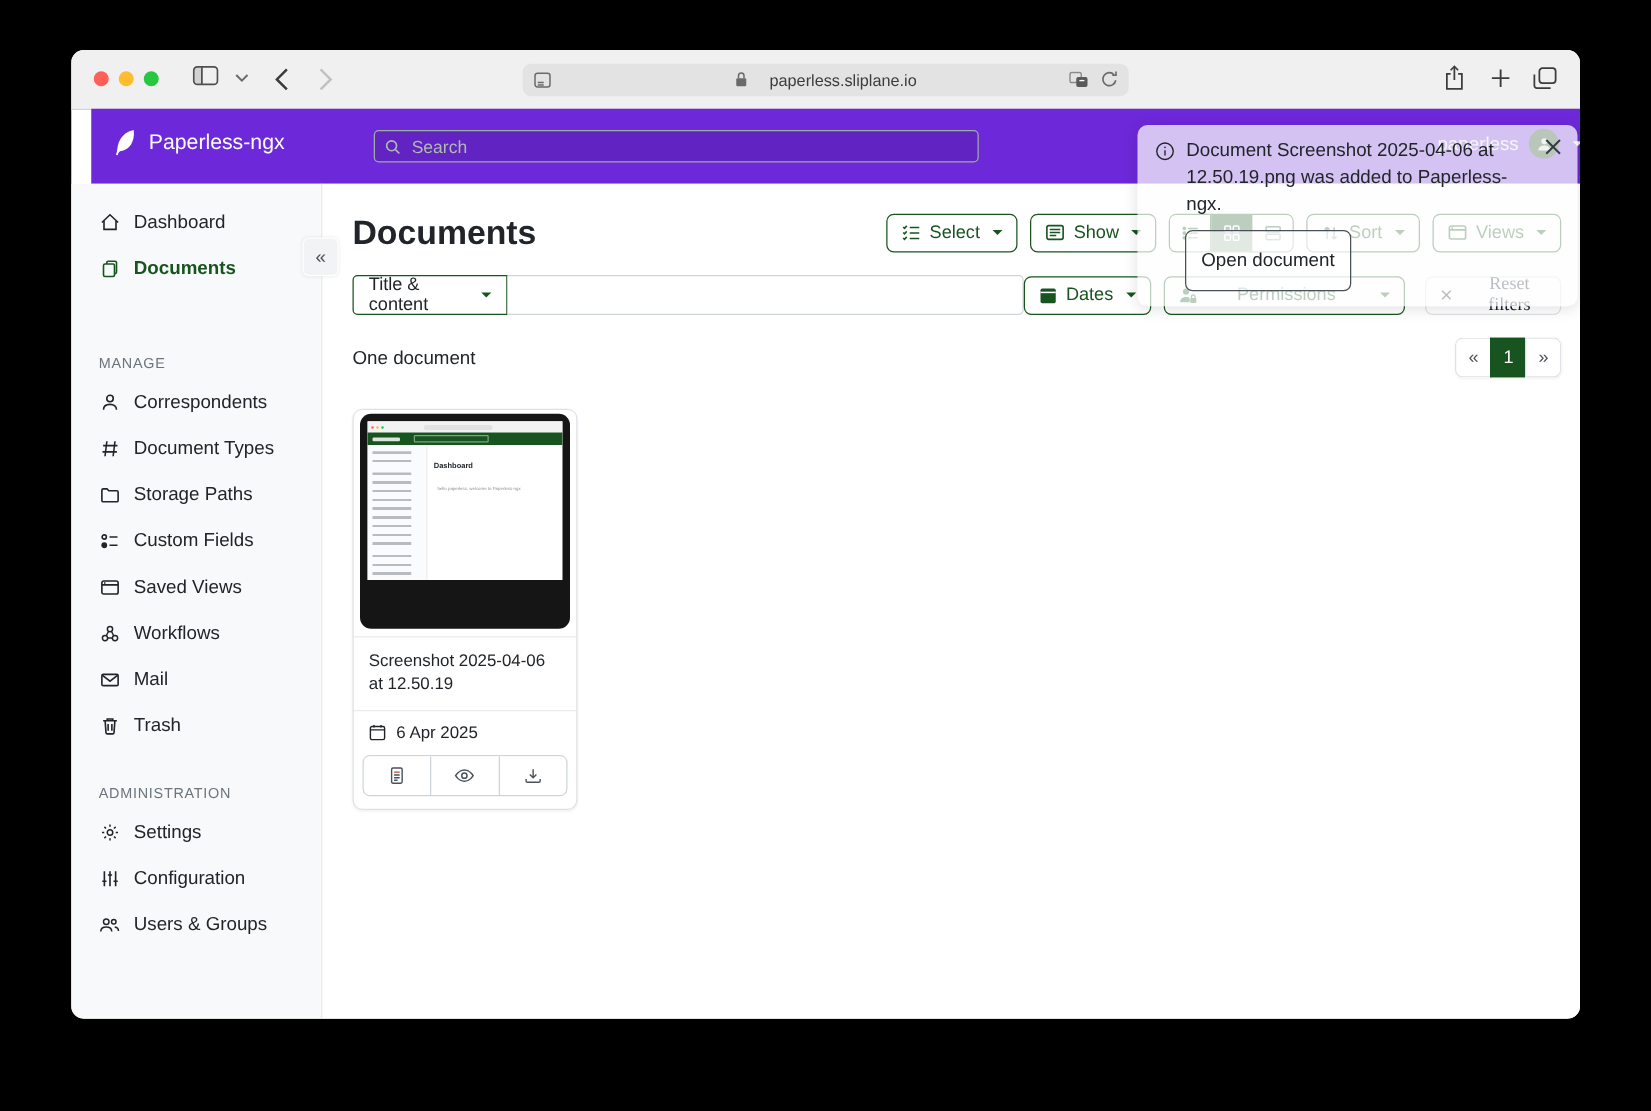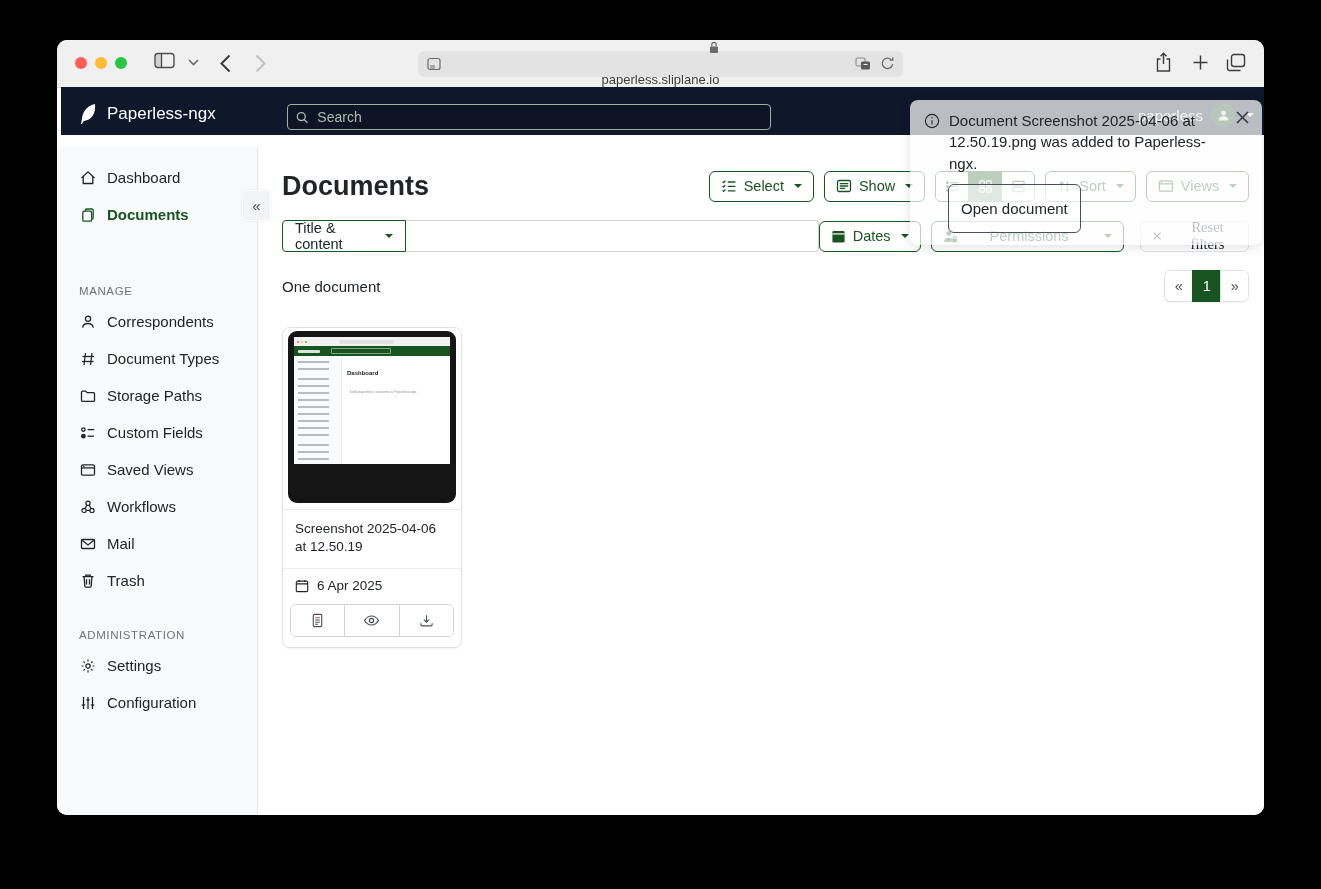--- a/index.html
+++ b/index.html
@@ -18,23 +18,23 @@
   .t-red{left:18px;background:#ff5f57;}
   .t-yellow{left:38px;background:#febc2e;}
   .t-green{left:58px;background:#28c740;}
   .chrome-ic{position:absolute;top:12px;color:#4f4f4f;display:flex;align-items:center;justify-content:center;}
   .url-bar{
     position:absolute;left:361px;top:11px;width:485px;height:26px;background:#e4e3e4;border-radius:7px;
     display:flex;align-items:center;justify-content:center;font-size:13px;color:#3c3c3c;
   }
   .url-left{position:absolute;left:9px;top:6px;color:#6a6a6a;}
   .url-right{position:absolute;right:8px;top:5px;display:flex;gap:9px;color:#6a6a6a;align-items:center;}
-  .url-center{display:flex;align-items:flex-end;gap:18px;flex-direction:column;}
-  
-  .navbar{position:absolute;left:4px;top:47px;width:100%;height:48px;background:#0f172a;}
+  .url-center{display:flex;align-items:flex-start;gap:18px;}
+  
+  .navbar{position:absolute;left:16px;top:47px;width:100%;height:60px;background:#6d28d9;}
   .brand{position:absolute;left:15px;top:15px;display:flex;align-items:center;gap:9px;color:#fff;font-size:17px;}
   .nav-search{
     position:absolute;left:226px;top:17px;width:484px;height:26px;border:1px solid #9fae9f;border-radius:4px;
     background:rgba(0,0,0,.10);display:flex;align-items:center;padding:0 8px;gap:7px;box-sizing:border-box;
   }
   .nav-search input{background:transparent;border:none;outline:none;color:#e8ece8;font-size:14px;width:100%;font-family:inherit;}
   .nav-search input::placeholder{color:#aebbae;}
   .user-menu{position:absolute;right:14px;top:16px;display:flex;align-items:center;gap:8px;color:#dfe7df;font-size:15px;}
   .avatar{width:24px;height:24px;border-radius:50%;background:#0d3a14;display:flex;align-items:center;justify-content:center;color:#cfdacf;}
   .caret{display:inline-block;width:0;height:0;border-left:4px solid transparent;border-right:4px solid transparent;border-top:4px solid currentColor;margin-left:3px;}
@@ -365,20 +365,31 @@
           <svg width="16" height="16" viewBox="0 0 16 16" fill="none" stroke="currentColor" stroke-width="1.3">
               <line x1="3.5" y1="2" x2="3.5" y2="14"></line>
               <line x1="8" y1="2" x2="8" y2="14"></line>
               <line x1="12.5" y1="2" x2="12.5" y2="14"></line>
               <line x1="1.8" y1="10" x2="5.2" y2="10"></line>
               <line x1="6.3" y1="5" x2="9.7" y2="5"></line>
               <line x1="10.8" y1="10" x2="14.2" y2="10"></line>
             </svg>
         </span>
         <span>Configuration</span>
+      </div>
+      <div class="side-item">
+        <span class="ic">
+          <svg width="17" height="16" viewBox="0 0 17 16" fill="none" stroke="currentColor" stroke-width="1.2">
+              <circle cx="6" cy="5.4" r="2.2"></circle>
+              <path d="M1.6 13.2c0-2.4 2-3.7 4.4-3.7s4.4 1.3 4.4 3.7"></path>
+              <circle cx="12" cy="5.4" r="1.8"></circle>
+              <path d="M12.8 9.6c1.7.3 3 1.4 3 3.1"></path>
+            </svg>
+        </span>
+        <span>Users &amp; Groups</span>
       </div>
     </nav>
 
     <main class="content">
       <div class="title-row">
         <h1 class="page-title">Documents</h1>
         <div class="btn-row">
           <button class="btn">
             <svg width="16" height="16" viewBox="0 0 16 16" fill="none" stroke="currentColor" stroke-width="1.3">
                 <path d="M1.6 3.6l1 1 1.8-1.9M1.6 8l1 1 1.8-1.9M1.6 12.4l1 1 1.8-1.9"></path>

